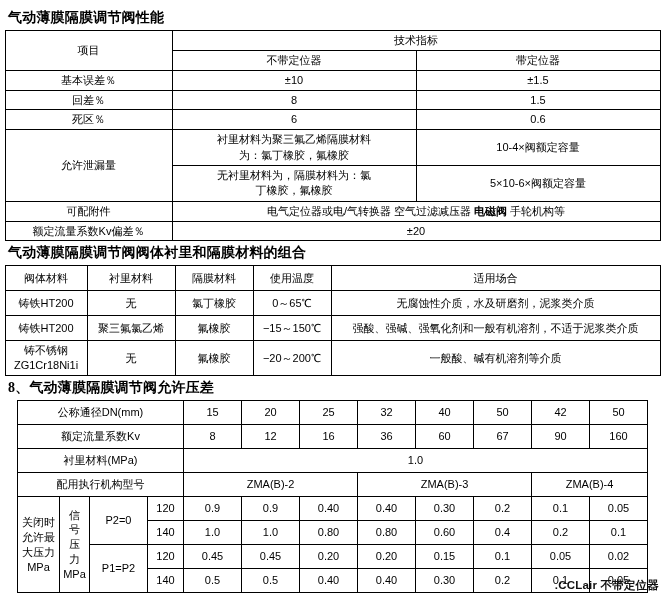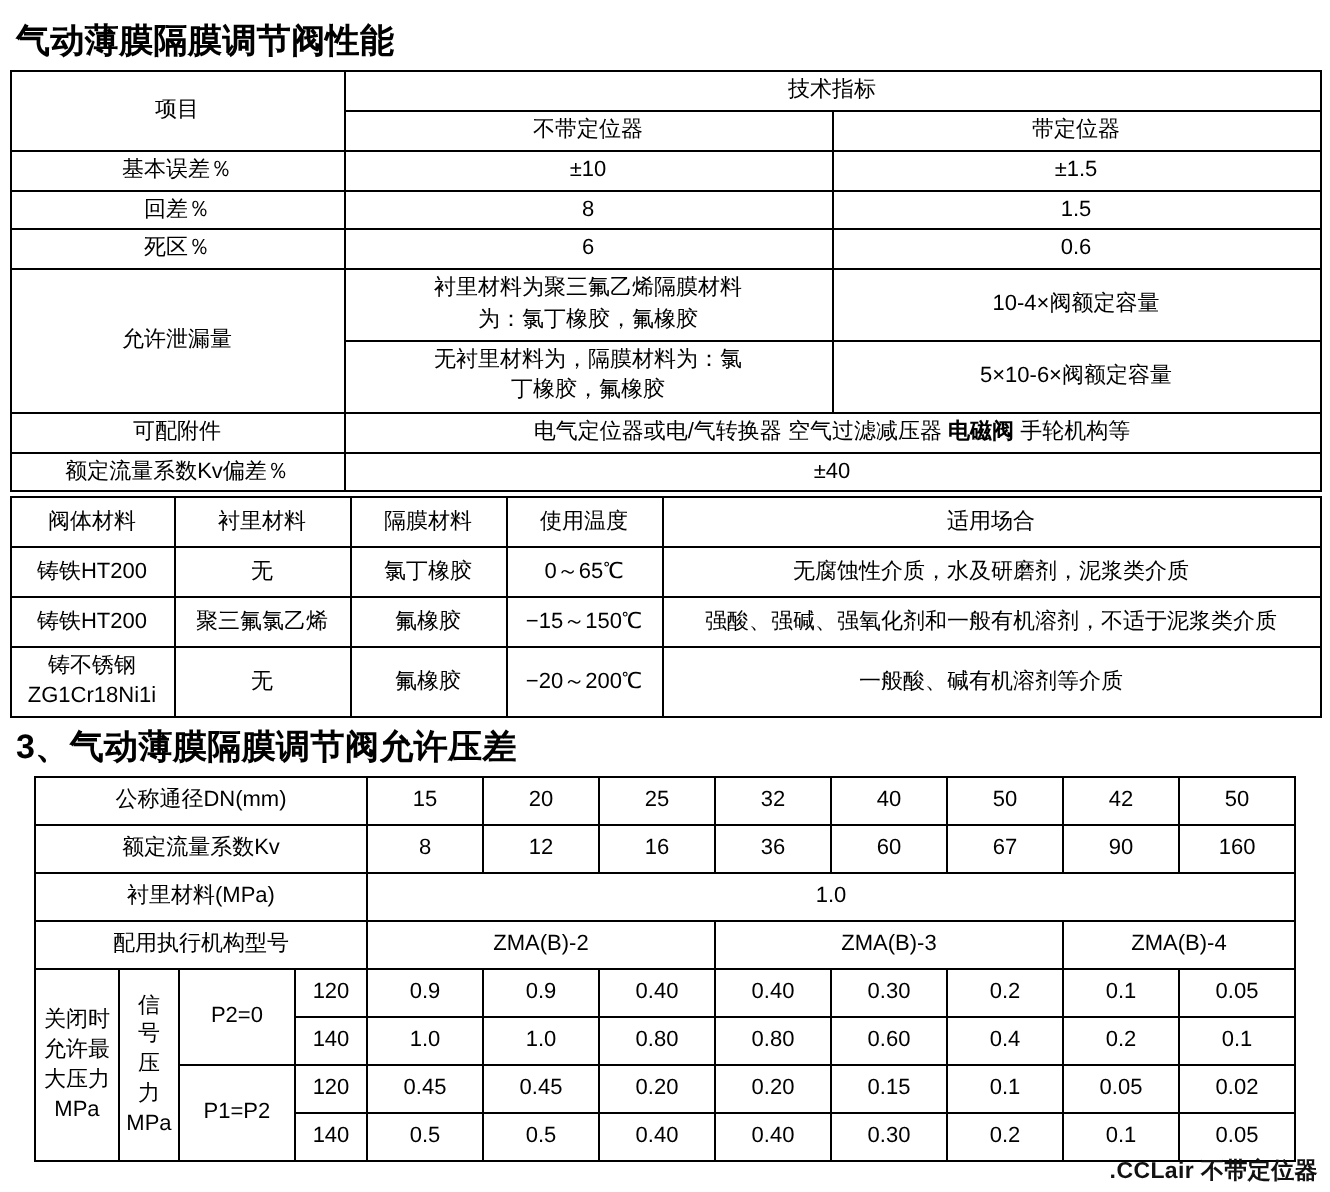--- a/index.html
+++ b/index.html
@@ -14,24 +14,25 @@
     font-size: 11px;
     color: #000000;
     position: relative;
     overflow: hidden;
   }
   .page {
     padding: 6px 4px 0 4px;
     box-sizing: border-box;
   }
   .sec-title {
-    font-size: 17px;
+    font-size: 14px;
     font-weight: bold;
     margin: 3px 0 3px 4px;
     letter-spacing: 0.2px;
+    font-family: Liberation Serif, serif;
   }
   table.grid {
     border-collapse: collapse;
     width: 583px;
     margin: 0 auto 2px auto;
     table-layout: fixed;
   }
   table.grid td, table.grid th {
     border: 1px solid #000000;
     text-align: center;
@@ -113,25 +114,26 @@
         <td>5×10-6×阀额定容量</td>
       </tr>
       <tr>
         <td>可配附件</td>
         <td colspan="2">
           <span>电气定位器或电/气转换器 空气过滤减压器 </span><span class="bold">电磁阀</span><span> 手轮机构等</span>
         </td>
       </tr>
       <tr>
         <td>额定流量系数Kv偏差％</td>
-        <td colspan="2">±40</td>
+        <td colspan="2">±20</td>
       </tr>
     </tbody>
   </table>
 
+  <div class="sec-title">气动薄膜隔膜调节阀阀体衬里和隔膜材料的组合</div>
   <table class="grid tbl2">
     <colgroup>
       <col style="width:82px">
       <col style="width:88px">
       <col style="width:78px">
       <col style="width:78px">
       <col style="width:329px">
     </colgroup>
     <tbody>
       <tr>
@@ -161,21 +163,21 @@
           <div>ZG1Cr18Ni1i</div>
         </td>
         <td>无</td>
         <td>氟橡胶</td>
         <td>−20～200℃</td>
         <td>一般酸、碱有机溶剂等介质</td>
       </tr>
     </tbody>
   </table>
 
-  <div class="sec-title">3、气动薄膜隔膜调节阀允许压差</div>
+  <div class="sec-title">8、气动薄膜隔膜调节阀允许压差</div>
   <table class="grid tbl3">
     <colgroup>
       <col style="width:42px">
       <col style="width:30px">
       <col style="width:58px">
       <col style="width:36px">
       <col style="width:58px">
       <col style="width:58px">
       <col style="width:58px">
       <col style="width:58px">

